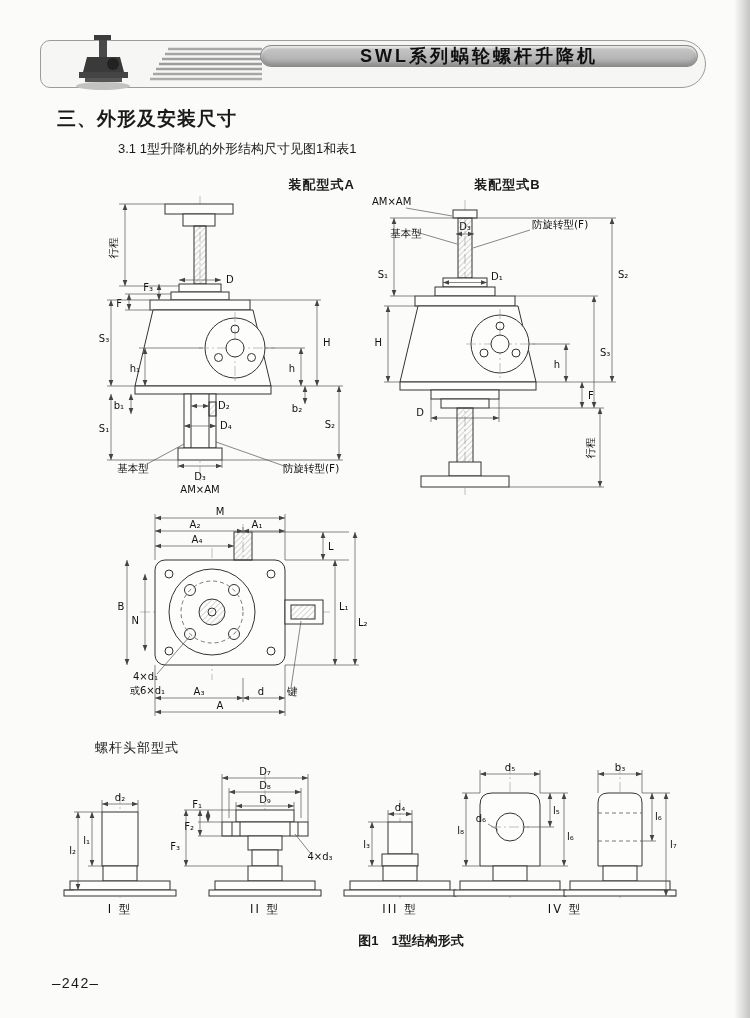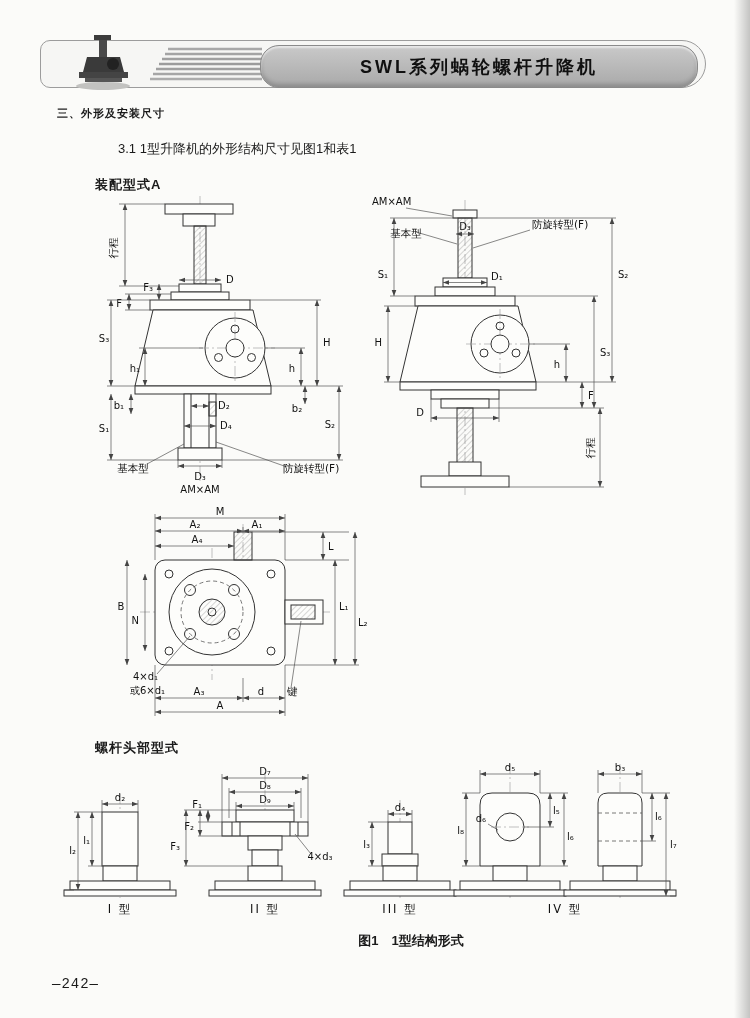--- a/index.html
+++ b/index.html
@@ -14,32 +14,32 @@
     background:linear-gradient(to left, rgba(0,0,0,0.22), rgba(0,0,0,0));
     pointer-events:none;
   }
 
   
   .banner { position:absolute; left:40px; top:36px; width:672px; height:56px; }
   .banner-outline { position:absolute; left:0; top:4px; width:666px; height:48px;
     border:1.5px solid #9c9c9c; border-radius:10px 24px 24px 10px; background:#f6f6f4; }
   .banner-logo { position:absolute; left:24px; top:-3px; width:78px; height:60px; }
   .banner-stripes { position:absolute; left:110px; top:10px; width:112px; height:36px; }
-  .banner-capsule { position:absolute; left:220px; top:9px; width:438px; height:43px;
+  .banner-capsule { position:absolute; left:220px; top:9px; width:438px; height:22px;
     background:linear-gradient(#c9c9c9,#a9a9a9); border:1px solid #8a8a8a; border-radius:19px;
     display:flex; align-items:center; justify-content:center;
     box-shadow:inset 0 2px 2px rgba(255,255,255,0.6), inset 0 -3px 4px rgba(0,0,0,0.18);
   }
   .banner-title { font-weight:700; font-size:18px; letter-spacing:3px; color:#101010; }
 
-  .heading   { position:absolute; left:57px;  top:106px; font-size:11px; font-weight:700; letter-spacing:1px; }
+  .heading   { position:absolute; left:57px;  top:106px; font-size:19px; font-weight:700; letter-spacing:1px; }
   .subheading{ position:absolute; left:86px;  top:140px; font-size:13px;margin-left:32px; }
-  .figa-title{ position:absolute; left:95px;  top:176px; width:260px; text-align:left; font-weight:700; font-size:13px; letter-spacing:1px; }
+  .figa-title{ position:absolute; left:95px;  top:176px; width:260px; text-align:right; font-weight:700; font-size:13px; letter-spacing:1px; }
   .figb-title{ position:absolute; left:360px; top:176px; width:295px; text-align:center; font-weight:700; font-size:13px; letter-spacing:1px; }
-  .heads-title{ position:absolute; left:95px; top:739px; font-size:13px; font-weight:700; letter-spacing:1px; }
+  .heads-title{ position:absolute; left:95px; top:739px; font-size:13px; font-weight:400; letter-spacing:1px; }
   .caption   { position:absolute; left:0; top:932px; width:750px; text-align:center; font-size:13px; font-weight:700;margin-left:36px; }
   .page-number{ position:absolute; left:52px; top:976px; font-size:14px; letter-spacing:1px;font-family:Liberation Mono, monospace; }
 
   svg.fig { position:absolute; }
   .ln   { stroke:#333; stroke-width:1; fill:#fdfdfb; }
   .lnf  { stroke:#333; stroke-width:1; fill:none; }
   .hatch{ stroke:#333; stroke-width:1; fill:url(#hatch); }
   .dl   { stroke:#555; stroke-width:0.7; fill:none; }
   .dla  { stroke:#555; stroke-width:0.7; fill:none; marker-start:url(#ar); marker-end:url(#ar); }
   .cl   { stroke:#999; stroke-width:0.6; stroke-dasharray:10 3 2 3; fill:none; }
@@ -86,20 +86,21 @@
       <line x1="0" y1="33" x2="112" y2="33" stroke="#acacac" stroke-width="2.4"></line>
     </svg>
     <div class="banner-capsule">
       <span class="banner-title">SWL系列蜗轮螺杆升降机</span>
     </div>
   </div>
 
   <div class="heading">三、外形及安装尺寸</div>
   <div class="subheading">3.1 1型升降机的外形结构尺寸见图1和表1</div>
   <div class="figa-title">装配型式A</div>
+  <div class="figb-title">装配型式B</div>
 
   <svg class="fig" style="left:95px; top:190px" width="260" height="310" viewBox="0 0 260 310">
     <g>
       <line class="cl" x1="105" y1="6" x2="105" y2="292"></line>
       <rect class="ln" x="70" y="14" width="68" height="10"></rect>
       <rect class="ln" x="88" y="24" width="32" height="12"></rect>
       <rect class="hatch" x="99" y="36" width="12" height="58"></rect>
       <rect class="ln" x="84" y="94" width="42" height="8"></rect>
       <rect class="ln" x="76" y="102" width="58" height="8"></rect>
       <rect class="ln" x="55" y="110" width="100" height="10"></rect>

